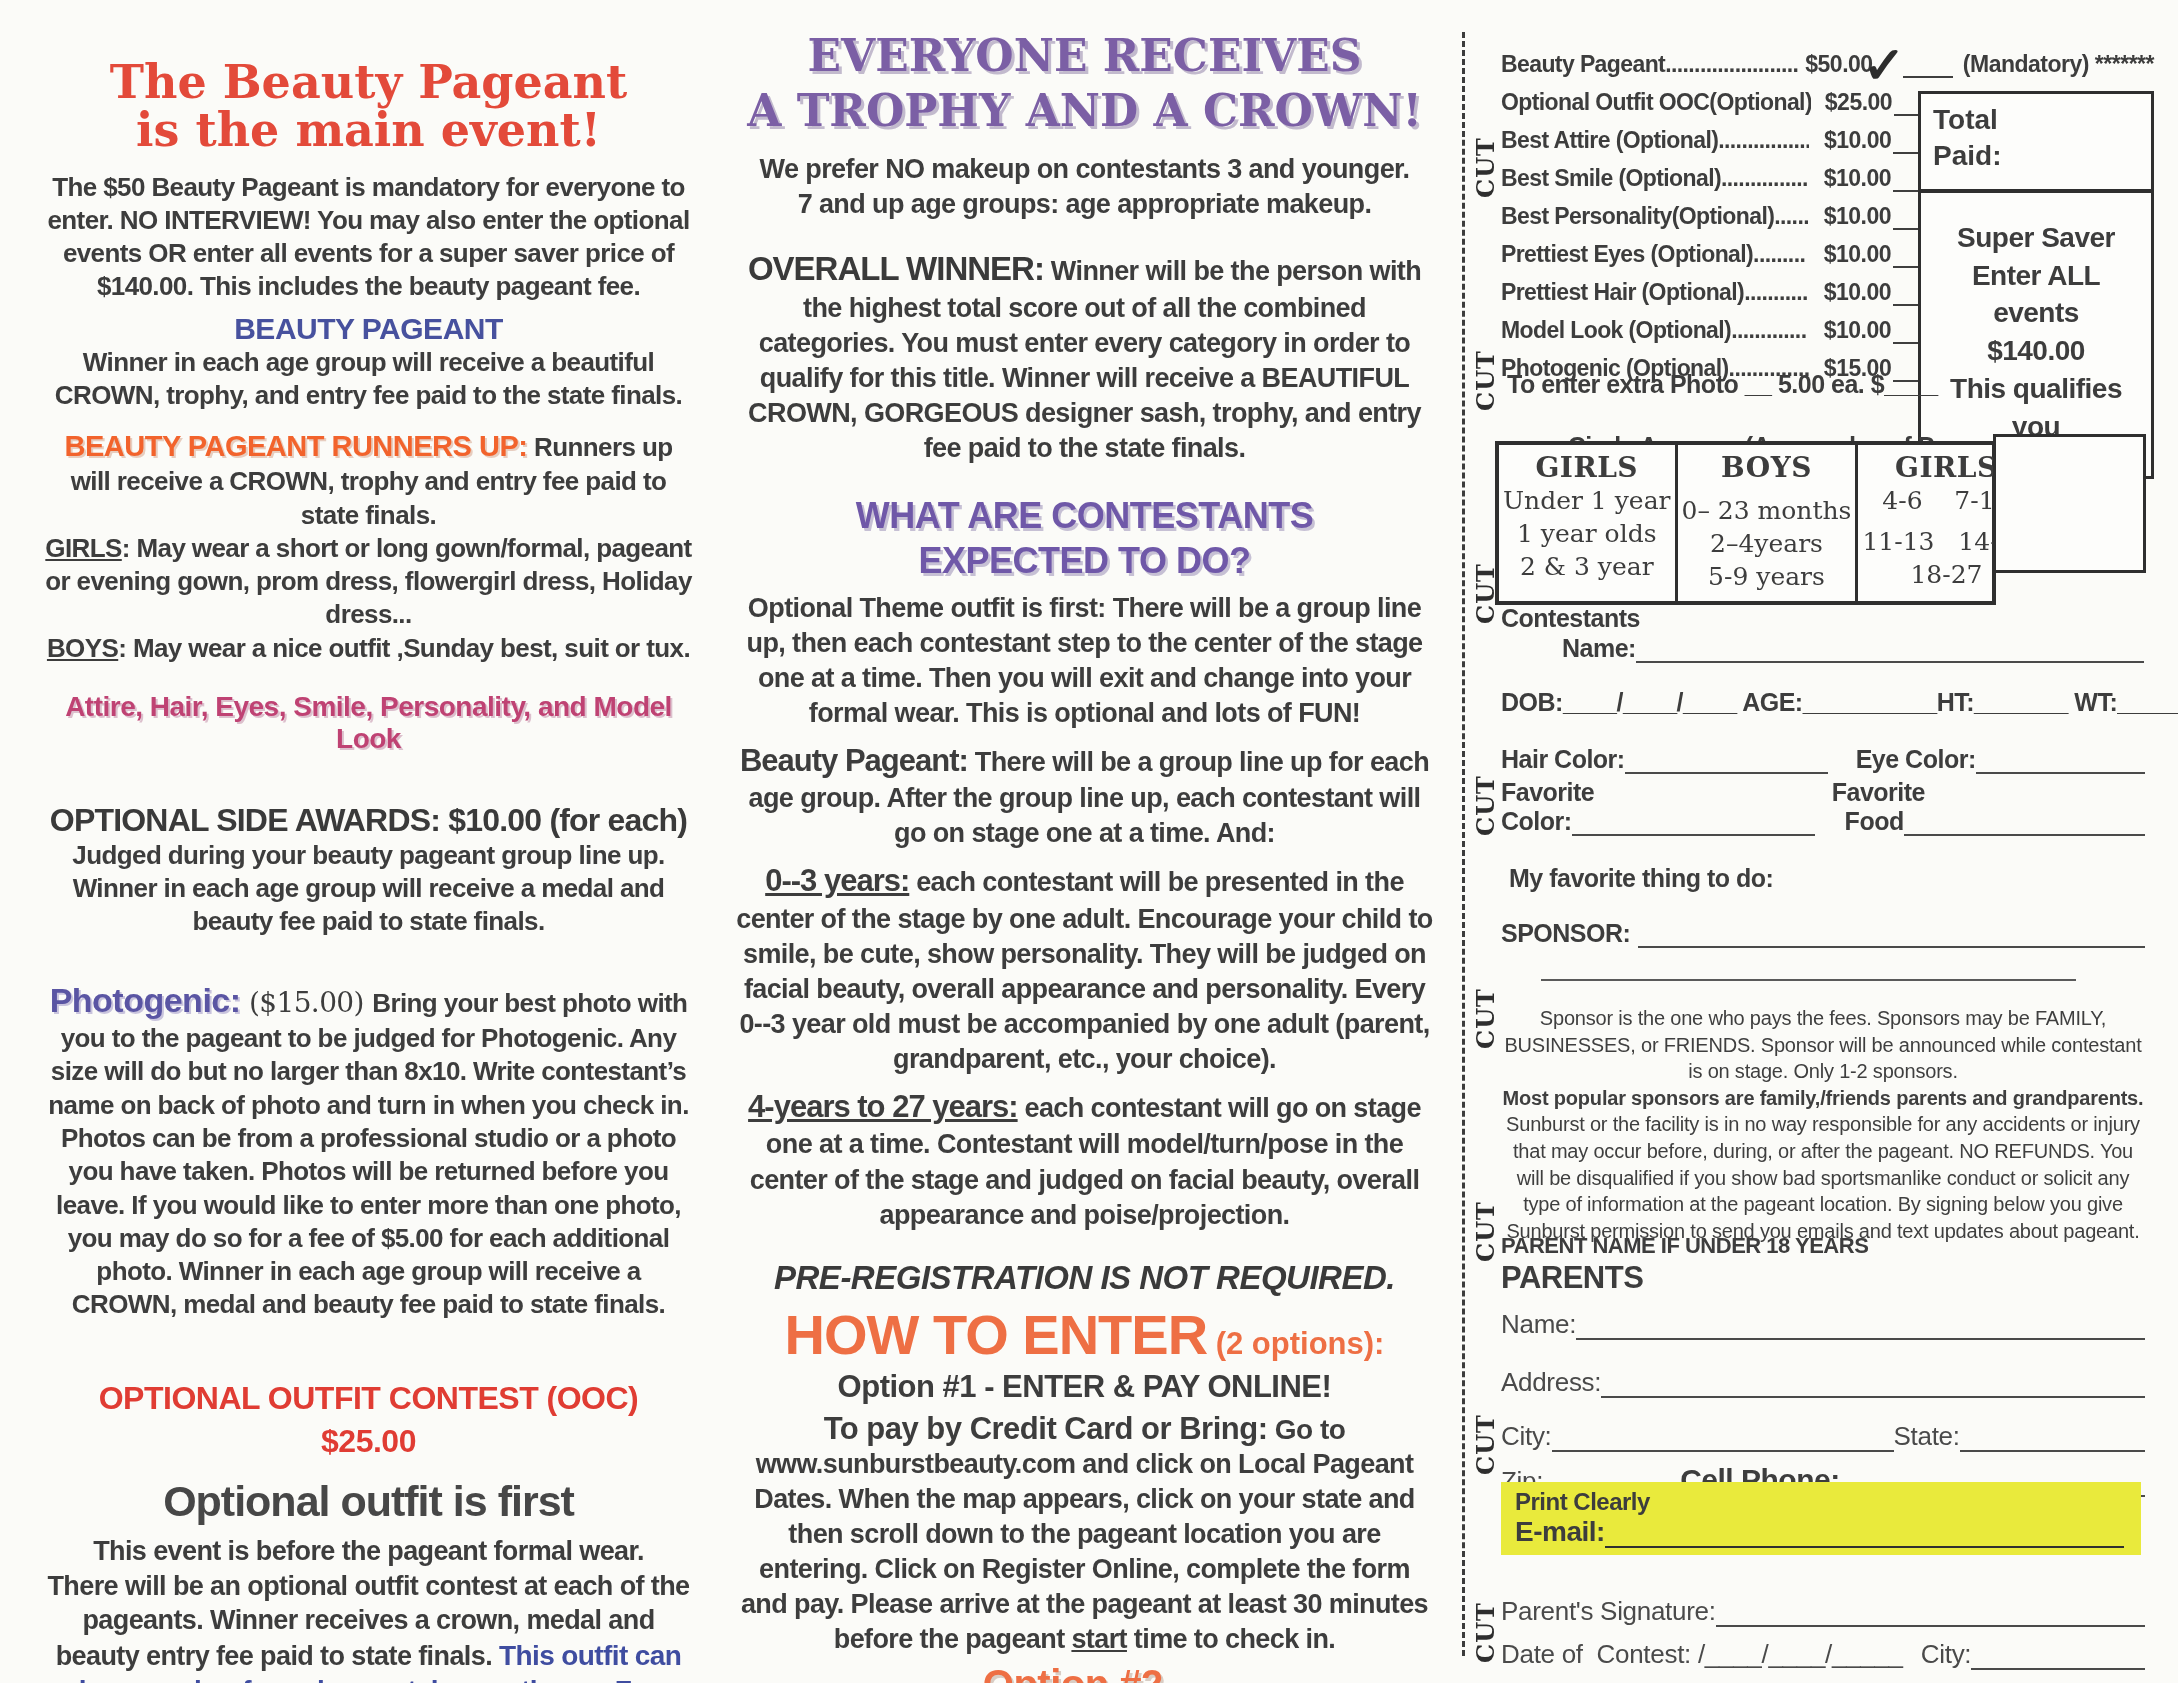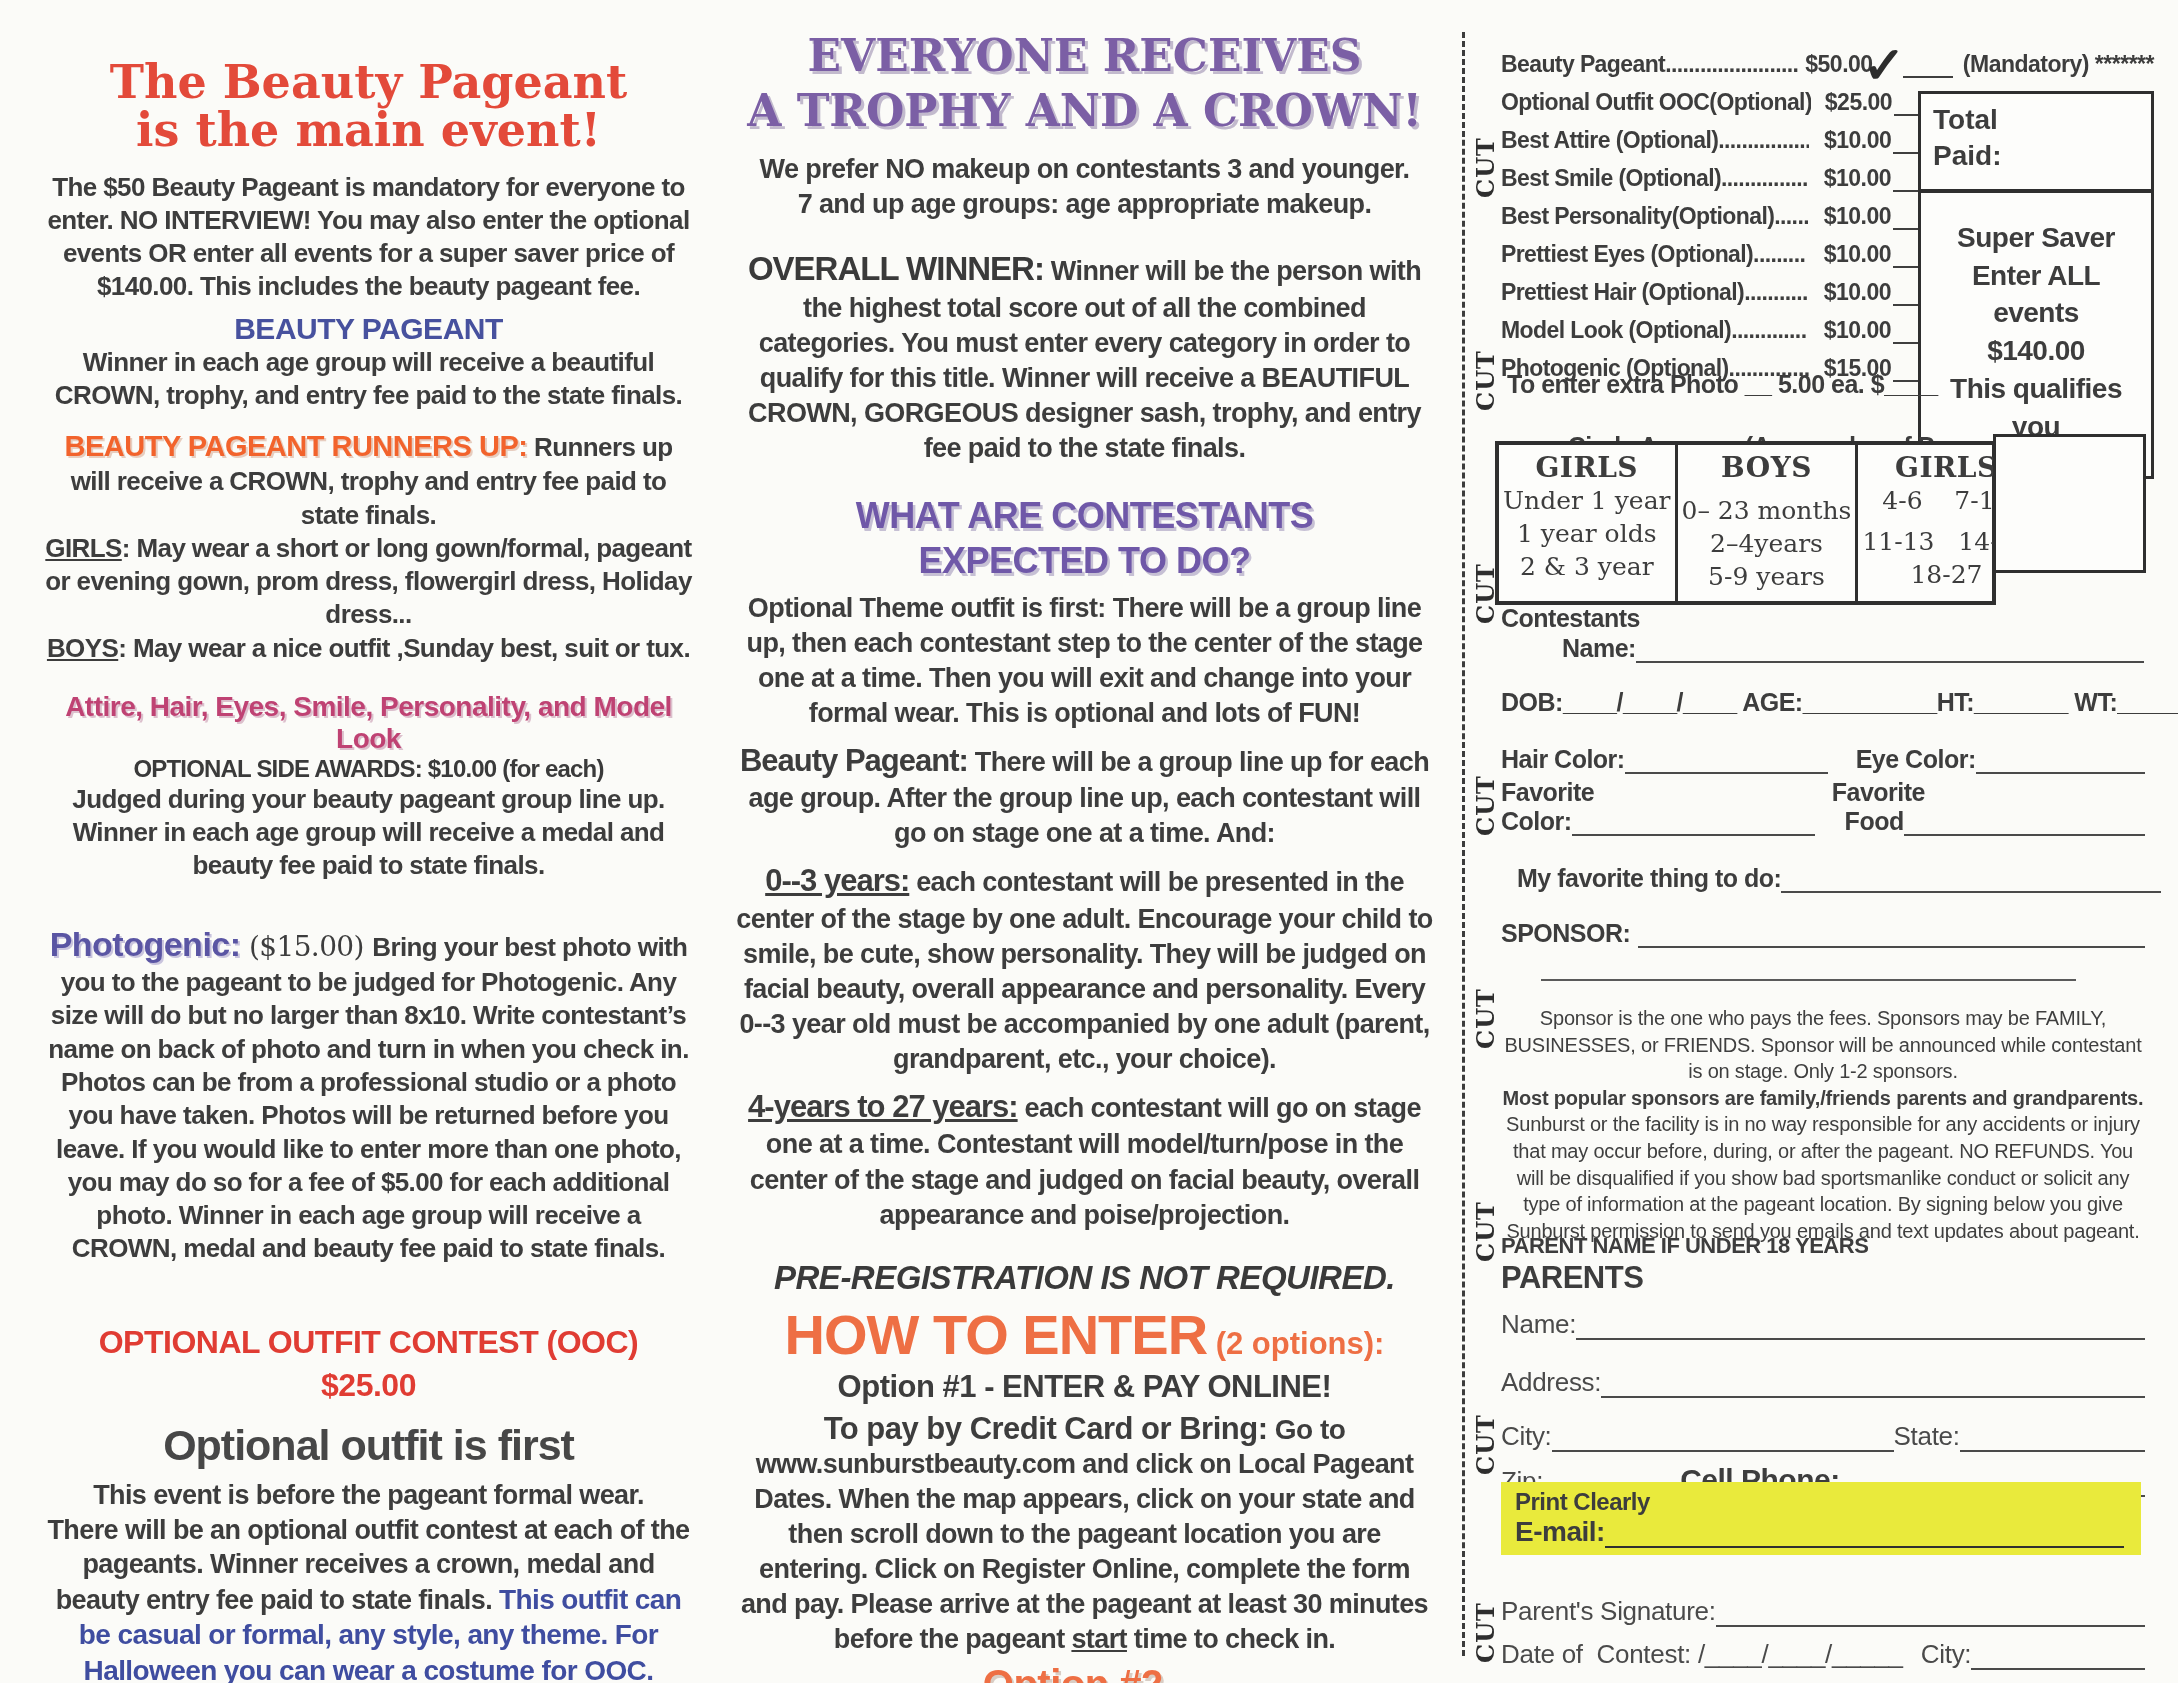--- a/index.html
+++ b/index.html
@@ -97,21 +97,21 @@
     </div>
 
     <div class="body-txt">
       <span class="u">GIRLS</span><span>: May wear a short or long gown/formal, pageant or evening gown, prom dress, flowergirl dress,  Holiday dress...</span>
     </div>
     <div class="body-txt">
       <span class="u">BOYS</span><span>: May wear a nice outfit ,Sunday best, suit or tux.</span>
     </div>
 
     <div class="h-magenta gap-m">Attire, Hair, Eyes, Smile, Personality, and Model Look</div>
-    <div class="h-dark" style="font-size:24px;">OPTIONAL SIDE AWARDS: $10.00 (for each)</div>
+    <div class="h-dark" style="font-size:32px;margin-top:47px;">OPTIONAL SIDE AWARDS: $10.00 (for each)</div>
     <div class="body-txt">Judged during your  beauty pageant group line up.</div>
     <div class="body-txt">Winner in each age group will receive a medal and beauty fee paid to state finals.</div>
 
     <div class="body-txt gap-l">
       <span class="photogenic-label">Photogenic:</span><span class="price-serif">  ($15.00) </span><span>Bring your best photo with you to the pageant to be judged for Photogenic.  Any size will do but no larger than 8x10.  Write contestant’s name on back of photo and turn in when you check in.  Photos can be from a professional studio or a photo you have taken.  Photos will be returned before you leave.  If you would like to enter more than one photo, you may do so for a fee of $5.00 for each additional photo.  Winner in each age group will receive a CROWN, medal and beauty fee paid to state finals.</span>
     </div>
 
     <div class="h-red gap-l" style="margin-top:55px;">
       <div>OPTIONAL OUTFIT CONTEST (OOC)</div>
       <div>$25.00</div>
@@ -289,21 +289,21 @@
       <span class="f-b">Favorite</span>
       <span class="f-b" style="margin-left:233px;">Favorite</span>
     </div>
     <div class="abs" style="left:0;top:767px;width:644px;display:flex;align-items:flex-end;">
       <span class="f-b">Color:</span>
       <span class="bl" style="width:243px;"></span>
       <span class="f-b" style="margin-left:30px;">Food</span>
       <span class="bl" style="flex:1;"></span>
     </div>
 
-    <div class="abs" style="left:16px;top:824px;width:644px;display:flex;align-items:flex-end;">
+    <div class="abs" style="left:8px;top:824px;width:644px;display:flex;align-items:flex-start;flex-direction:column;">
       <span class="f-b">My favorite thing to do:</span>
       <span class="bl" style="flex:1;"></span>
     </div>
 
     <div class="abs" style="left:0;top:879px;width:644px;display:flex;align-items:flex-end;gap:8px;">
       <span class="f-b">SPONSOR:</span>
       <span class="bl" style="flex:1;"></span>
     </div>
 
     <div class="divider"></div>

